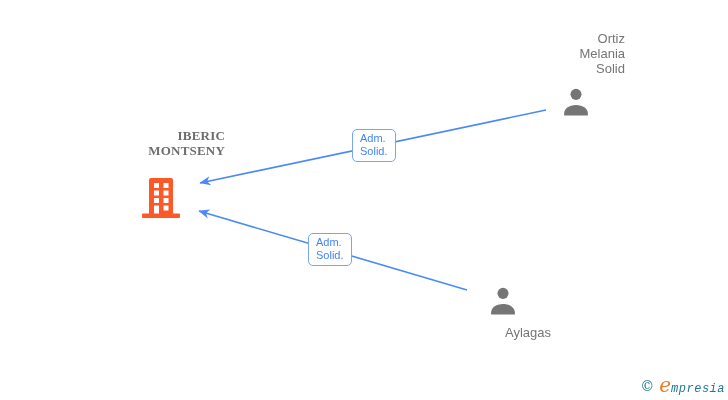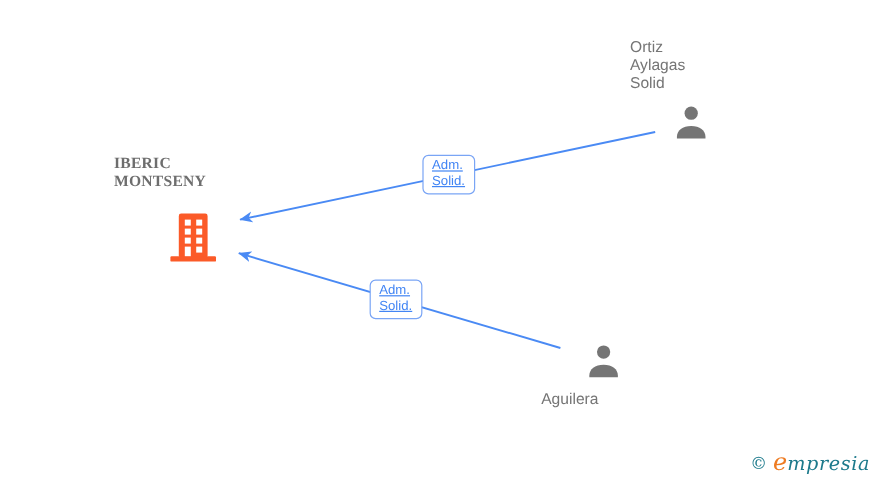--- a/index.html
+++ b/index.html
@@ -15,42 +15,42 @@
   html,body{margin:0;padding:0;}
   body{background:#ffffff;font-family:"Liberation Sans", sans-serif;}
   .canvas{
     position:relative;width:728px;height:400px;background:#ffffff;overflow:hidden;
   }
   .edges{position:absolute;left:0;top:0;pointer-events:none;}
   .edge-path{stroke:var(--edge-blue);stroke-width:1.6;fill:none;}
   .arrowhead{fill:var(--edge-blue);}
   .node{position:absolute;cursor:pointer;}
   .node-label{
-    position:absolute;text-align:left;color:var(--node-gray);
+    position:absolute;text-align:right;color:var(--node-gray);
     font-size:13px;line-height:15px;
   }
   .company-label{
     font-weight:bold;color:var(--company-gray);letter-spacing:.2px;
   }
   .label-line{display:block;}
   .person-label-bottom{line-height:16px;}
   .edge-label{
     position:absolute;background:#ffffff;border:1.5px solid var(--label-border);
     border-radius:5px;color:var(--label-blue);font-size:11px;line-height:13px;
-    padding:2px 7px 3px 7px;text-align:left;text-decoration:underline;
+    padding:2px 7px 3px 7px;text-align:left;
   }
   .icon-box{position:absolute;}
   .watermark{
     position:absolute;right:3px;bottom:3px;
     font-family:"DejaVu Serif", serif;white-space:nowrap;
   }
   .copyright{color:var(--teal);font-size:14px;vertical-align:1px;}
   .brand{font-style:italic;}
   .brand-initial{color:var(--logo-orange);font-size:20px;}
-  .brand-rest{color:var(--teal);font-size:16px;letter-spacing:.5px;}
+  .brand-rest{color:var(--teal);font-size:12px;letter-spacing:.5px;font-family:Liberation Mono, monospace;}
 </style>
 </head>
 <body>
 
 <div class="canvas">
 
   <svg class="edges" width="728" height="400" viewBox="0 0 728 400">
     <defs>
       <marker id="arrow" markerUnits="userSpaceOnUse" markerWidth="12" markerHeight="10" viewBox="0 0 12 10" refX="10.5" refY="5" orient="auto">
         <path class="arrowhead" d="M0,0.4 L11,5 L0,9.6 L3.2,5 Z"></path>
@@ -77,40 +77,40 @@
         <rect x="25.5" y="21" width="5" height="5" fill="#ffffff"></rect>
         <rect x="16" y="28.5" width="5" height="8" fill="#ffffff"></rect>
         <rect x="25.5" y="28.5" width="5" height="5" fill="#ffffff"></rect>
       </svg>
     </div>
   </div>
 
   <div class="node">
     <div class="node-label" style="left:525px;top:31px;width:100px;position:absolute;">
       <span class="label-line">Ortiz</span>
-      <span class="label-line">Aylagas</span>
+      <span class="label-line">Melania</span>
       <span class="label-line">Solid</span>
     </div>
     <div class="icon-box" style="left:559px;top:85px;width:34px;height:34px;">
       <svg width="34" height="34" viewBox="0 0 24 24">
         <circle cx="12" cy="6.6" r="3.9" fill="var(--node-gray)"></circle>
         <path d="M3.6,21.5 v-1.1 c0-3.7 3.4-6.3 8.4-6.3 s8.4,2.6 8.4,6.3 v1.1 z" fill="var(--node-gray)"></path>
       </svg>
     </div>
   </div>
 
   <div class="node">
     <div class="icon-box" style="left:486px;top:284px;width:34px;height:34px;">
       <svg width="34" height="34" viewBox="0 0 24 24">
         <circle cx="12" cy="6.6" r="3.9" fill="var(--node-gray)"></circle>
         <path d="M3.6,21.5 v-1.1 c0-3.7 3.4-6.3 8.4-6.3 s8.4,2.6 8.4,6.3 v1.1 z" fill="var(--node-gray)"></path>
       </svg>
     </div>
     <div class="node-label person-label-bottom" style="left:451px;top:325px;width:100px;position:absolute;">
-      <span class="label-line">Aguilera</span>
+      <span class="label-line">Aylagas</span>
     </div>
   </div>
 
   <div class="edge-label" style="left:352px;top:129px;">
     <span class="label-line">Adm.</span>
     <span class="label-line">Solid.</span>
   </div>
   <div class="edge-label" style="left:308px;top:233px;">
     <span class="label-line">Adm.</span>
     <span class="label-line">Solid.</span>

